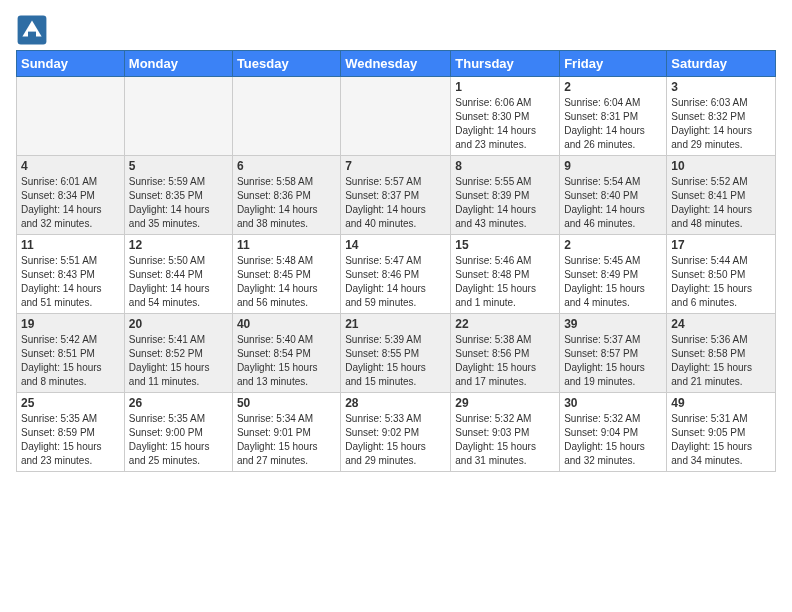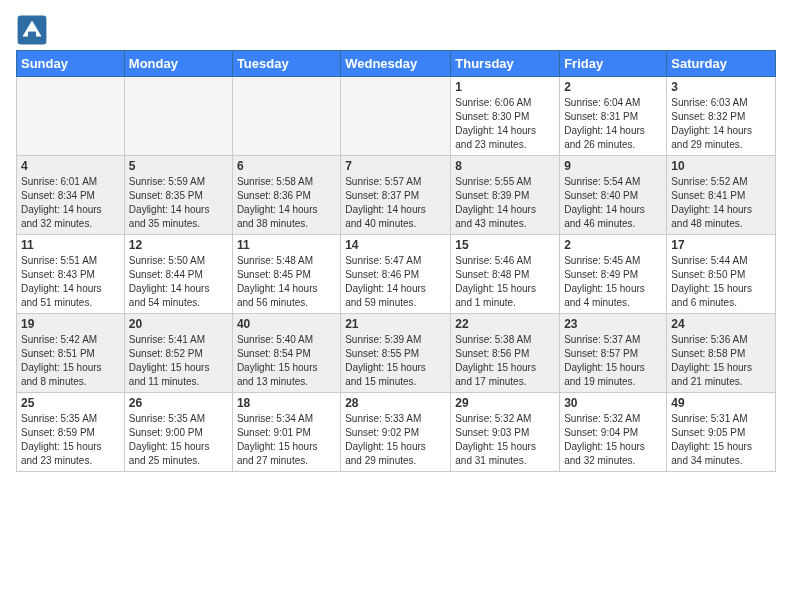--- a/index.html
+++ b/index.html
@@ -239,39 +239,39 @@
           </td>
           <td>
             <span class="day-num">21</span>
             <div class="day-info">Sunrise: 5:39 AM<br>Sunset: 8:55 PM<br>Daylight: 15 hours<br>and 15 minutes.</div>
           </td>
           <td>
             <span class="day-num">22</span>
             <div class="day-info">Sunrise: 5:38 AM<br>Sunset: 8:56 PM<br>Daylight: 15 hours<br>and 17 minutes.</div>
           </td>
           <td>
-            <span class="day-num">23</span>
+            <span class="day-num">39</span>
             <div class="day-info">Sunrise: 5:37 AM<br>Sunset: 8:57 PM<br>Daylight: 15 hours<br>and 19 minutes.</div>
           </td>
           <td>
             <span class="day-num">24</span>
             <div class="day-info">Sunrise: 5:36 AM<br>Sunset: 8:58 PM<br>Daylight: 15 hours<br>and 21 minutes.</div>
           </td>
         </tr>
         <tr class="row-white">
           <td>
             <span class="day-num">25</span>
             <div class="day-info">Sunrise: 5:35 AM<br>Sunset: 8:59 PM<br>Daylight: 15 hours<br>and 23 minutes.</div>
           </td>
           <td>
             <span class="day-num">26</span>
             <div class="day-info">Sunrise: 5:35 AM<br>Sunset: 9:00 PM<br>Daylight: 15 hours<br>and 25 minutes.</div>
           </td>
           <td>
-            <span class="day-num">18</span>
+            <span class="day-num">50</span>
             <div class="day-info">Sunrise: 5:34 AM<br>Sunset: 9:01 PM<br>Daylight: 15 hours<br>and 27 minutes.</div>
           </td>
           <td>
             <span class="day-num">28</span>
             <div class="day-info">Sunrise: 5:33 AM<br>Sunset: 9:02 PM<br>Daylight: 15 hours<br>and 29 minutes.</div>
           </td>
           <td>
             <span class="day-num">29</span>
             <div class="day-info">Sunrise: 5:32 AM<br>Sunset: 9:03 PM<br>Daylight: 15 hours<br>and 31 minutes.</div>
           </td>

